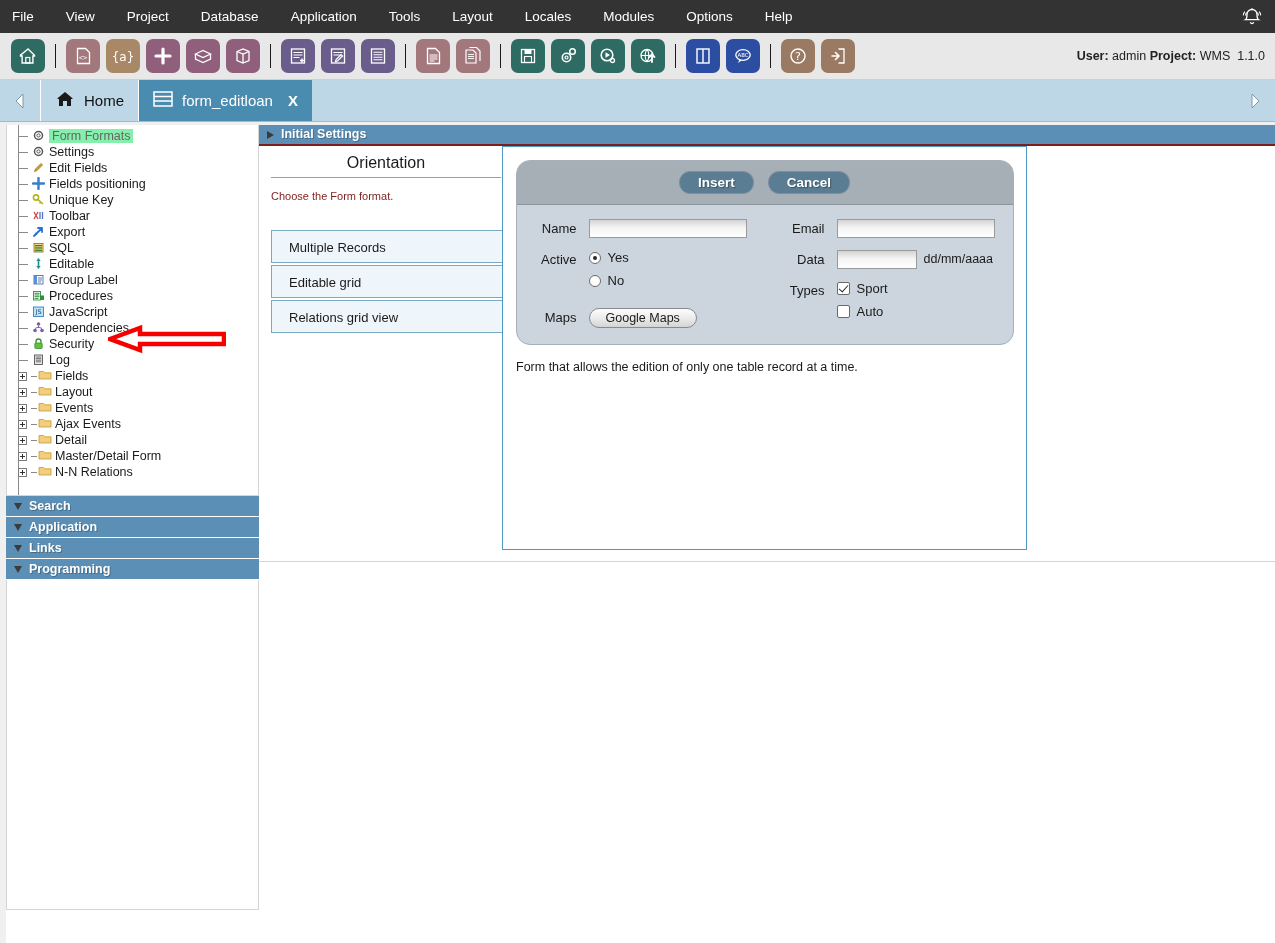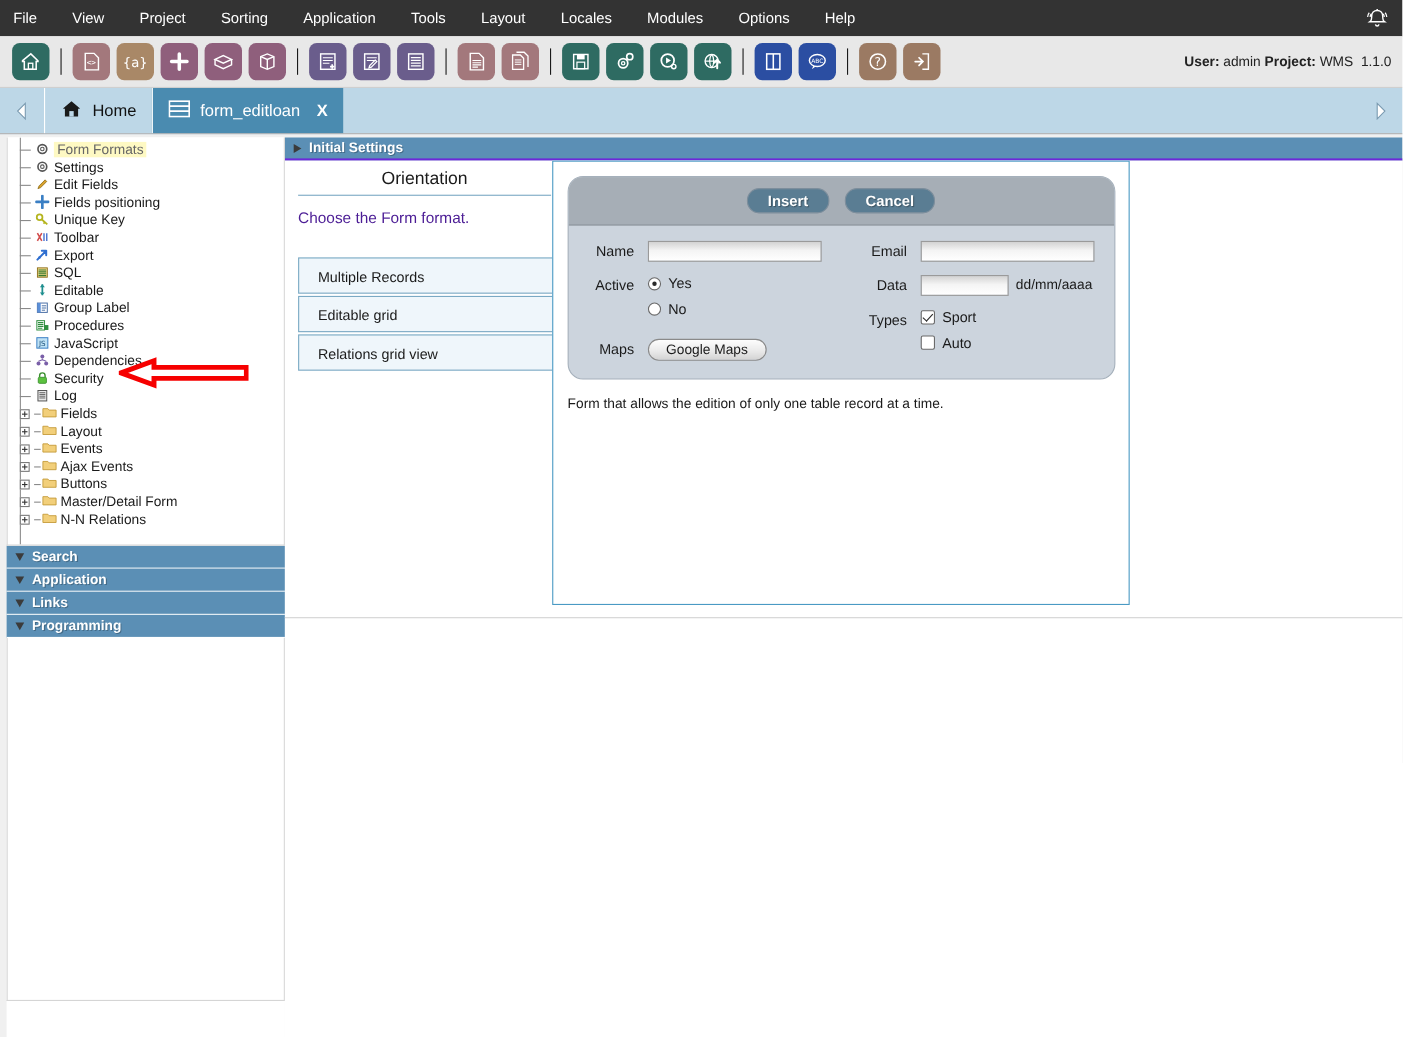--- a/index.html
+++ b/index.html
@@ -189,21 +189,21 @@
   .plusbox::after { top: 1px; bottom: 1px; left: 3px; width: 1px; }
   .plus-conn { width: 6px; height: 1px; background: #8a8a8a; flex: none; }
   .tree-icon {
     width: 15px; height: 14px;
     flex: none;
     display: flex; align-items: flex-start; justify-content: center;
     margin-right: 3px;
   }
   .tree-label { white-space: nowrap; }
   .tree-row.selected .tree-label {
-    background: #fef9c3;
+    background: #86efac;
     color: #666666;
     padding: 0 3px;
   }
   #vline {
     position: absolute;
     left: 11px; top: 0; bottom: 0;
     width: 1px;
     background: #8a8a8a;
   }
   #sections .panel-header { border-bottom: 1px solid #ffffff; }
@@ -227,21 +227,21 @@
     color: #ffffff;
     font-size: 12.5px;
     font-weight: bold;
     height: 21px;
     line-height: 21px;
     padding-left: 8px;
     display: flex;
     align-items: center;
     gap: 7px;
     text-shadow: 1px 1px 0 rgba(0,0,0,0.25);
-    border-bottom: 2px solid #6d28d9;
+    border-bottom: 2px solid #7f1d1d;
   }
   #content-body {
     flex: 1;
     background: #ffffff;
     display: flex;
     position: relative;
     border-bottom: 1px solid #d5d5d5;
     max-height: 424px;
   }
   #orientation-col {
@@ -251,22 +251,22 @@
   }
   #orientation-title {
     font-size: 16px;
     color: #1a1a1a;
     padding-bottom: 5px;
     border-bottom: 1px solid #7aa9c4;
     width: 230px;
     text-align: center;
   }
   #orientation-desc {
-    font-size: 14px;
-    color: #4c1d95;
+    font-size: 11px;
+    color: #7f1d1d;
     margin-top: 12px;
   }
   #orientation-list {
     margin-top: 28px;
     width: 232px;
   }
   .orient-opt {
     height: 33px;
     line-height: 33px;
     font-size: 13px;
@@ -408,21 +408,21 @@
   }
   #bottom-fill { flex: 1; background: #ffffff; }
 </style>
 </head>
 <body>
 
 <div id="menubar">
   <div class="menu-item">File</div>
   <div class="menu-item">View</div>
   <div class="menu-item">Project</div>
-  <div class="menu-item">Sorting</div>
+  <div class="menu-item">Database</div>
   <div class="menu-item">Application</div>
   <div class="menu-item">Tools</div>
   <div class="menu-item">Layout</div>
   <div class="menu-item">Locales</div>
   <div class="menu-item">Modules</div>
   <div class="menu-item">Options</div>
   <div class="menu-item">Help</div>
   <div id="bell-wrap">
     <svg width="26" height="26" viewBox="0 0 26 26">
       <path d="M13 5.5c-3 0-5 2.2-5 5.2 0 4-1.6 5-1.6 5h13.2s-1.6-1-1.6-5c0-3-2-5.2-5-5.2z" fill="none" stroke="#fff" stroke-width="1.3"></path>
@@ -859,21 +859,21 @@
       <div class="tree-row">
         <span class="connector">
             <span class="plusbox"></span>
           </span>
         <span class="plus-conn"></span>
         <span class="tree-icon">
           <svg width="14" height="12" viewBox="0 0 14 12">
               <path d="M1 2.5h4.5l1.2 1.3H13V10H1z" fill="#f2cf7a" stroke="#c49a38" stroke-width=".8"></path>
             </svg>
         </span>
-        <span class="tree-label">Buttons</span>
+        <span class="tree-label">Detail</span>
       </div>
 
       <div class="tree-row">
         <span class="connector">
             <span class="plusbox"></span>
           </span>
         <span class="plus-conn"></span>
         <span class="tree-icon">
           <svg width="14" height="12" viewBox="0 0 14 12">
               <path d="M1 2.5h4.5l1.2 1.3H13V10H1z" fill="#f2cf7a" stroke="#c49a38" stroke-width=".8"></path>

